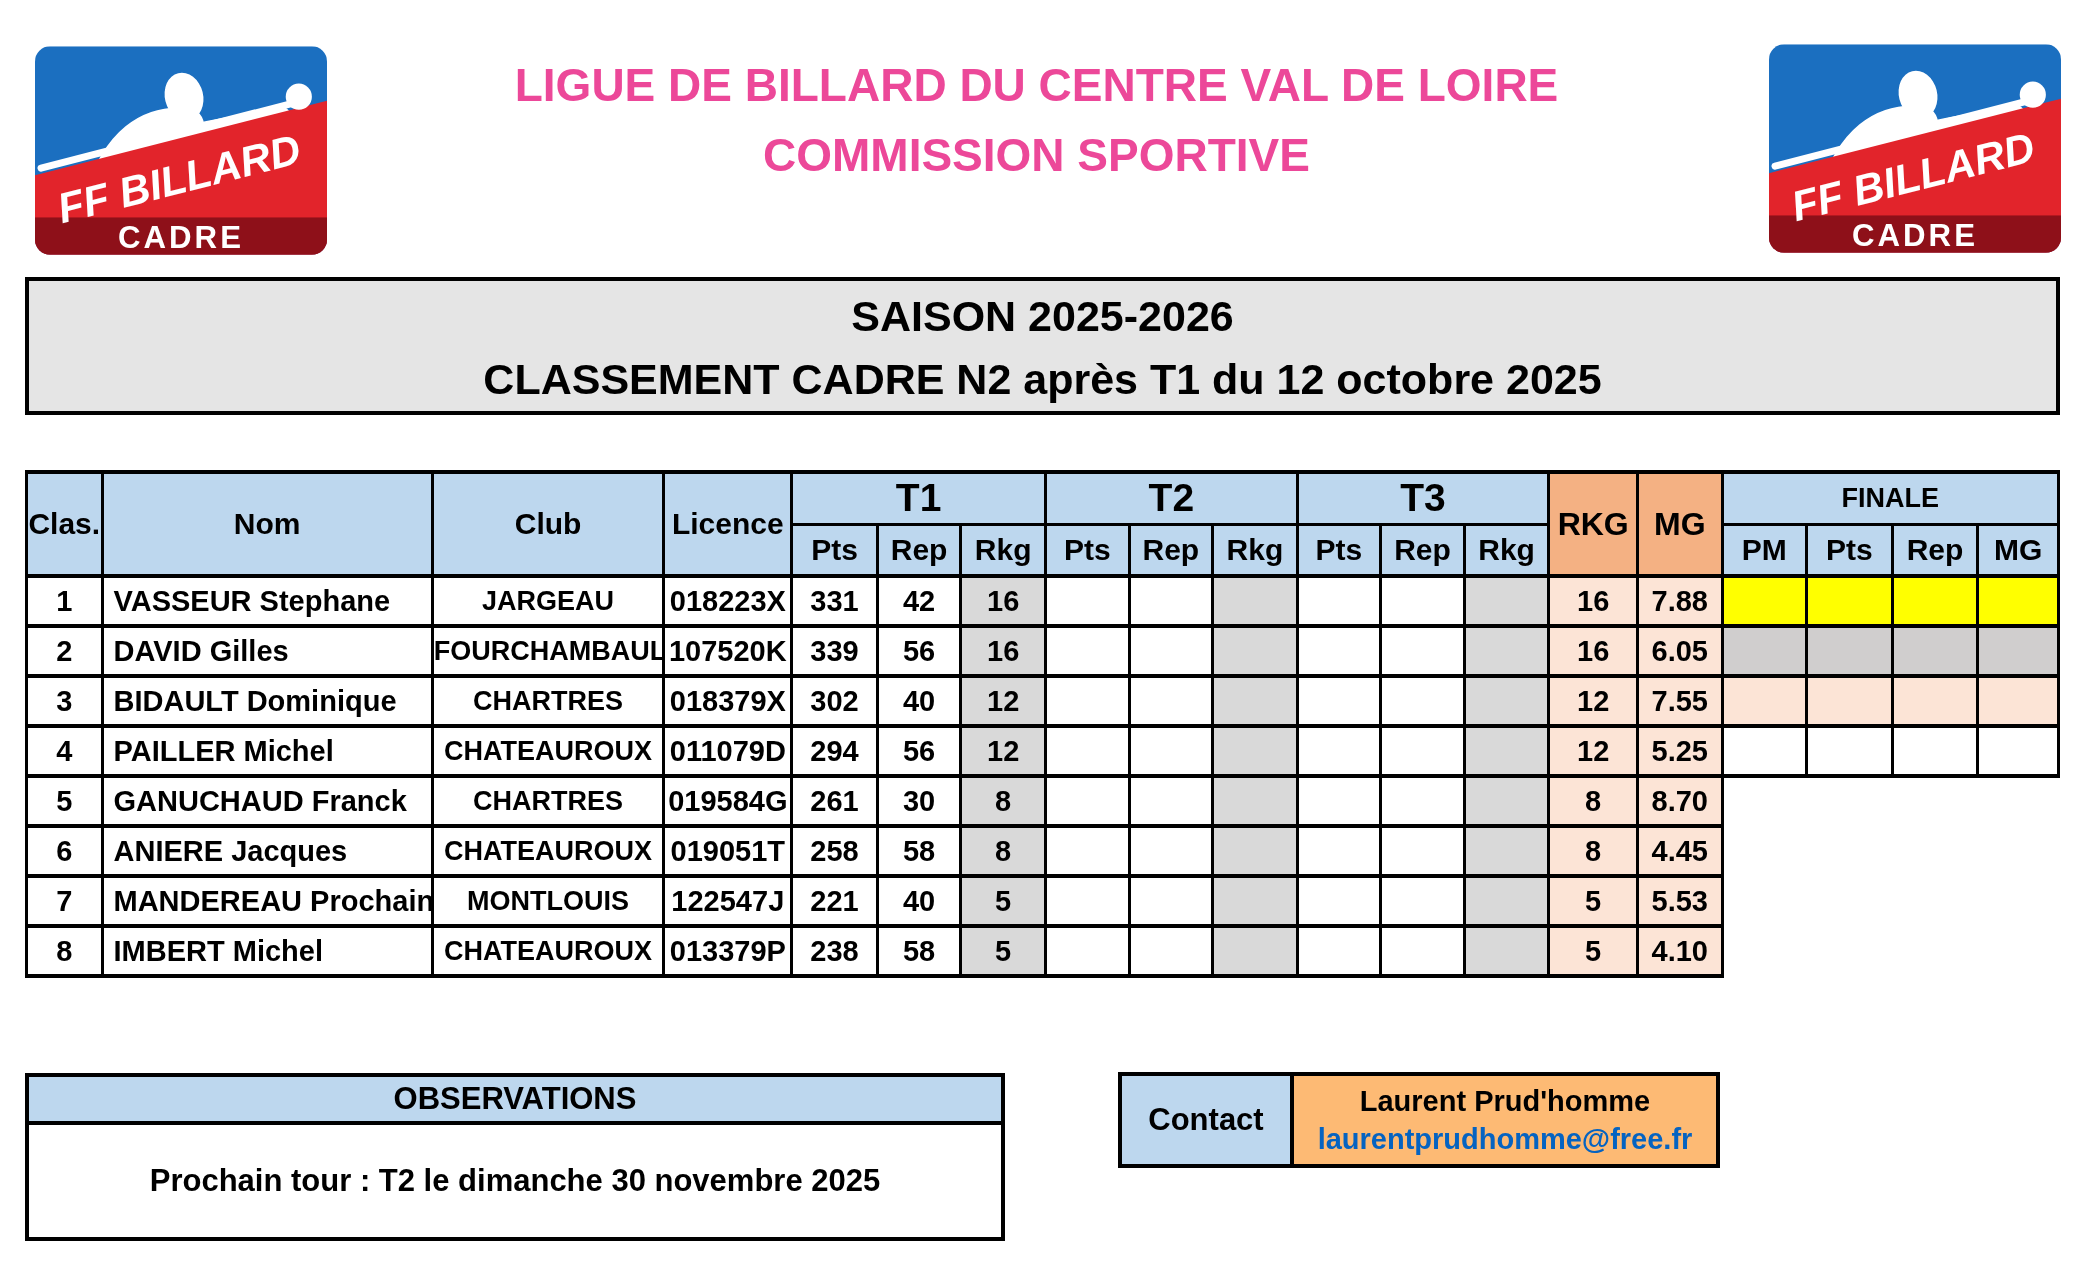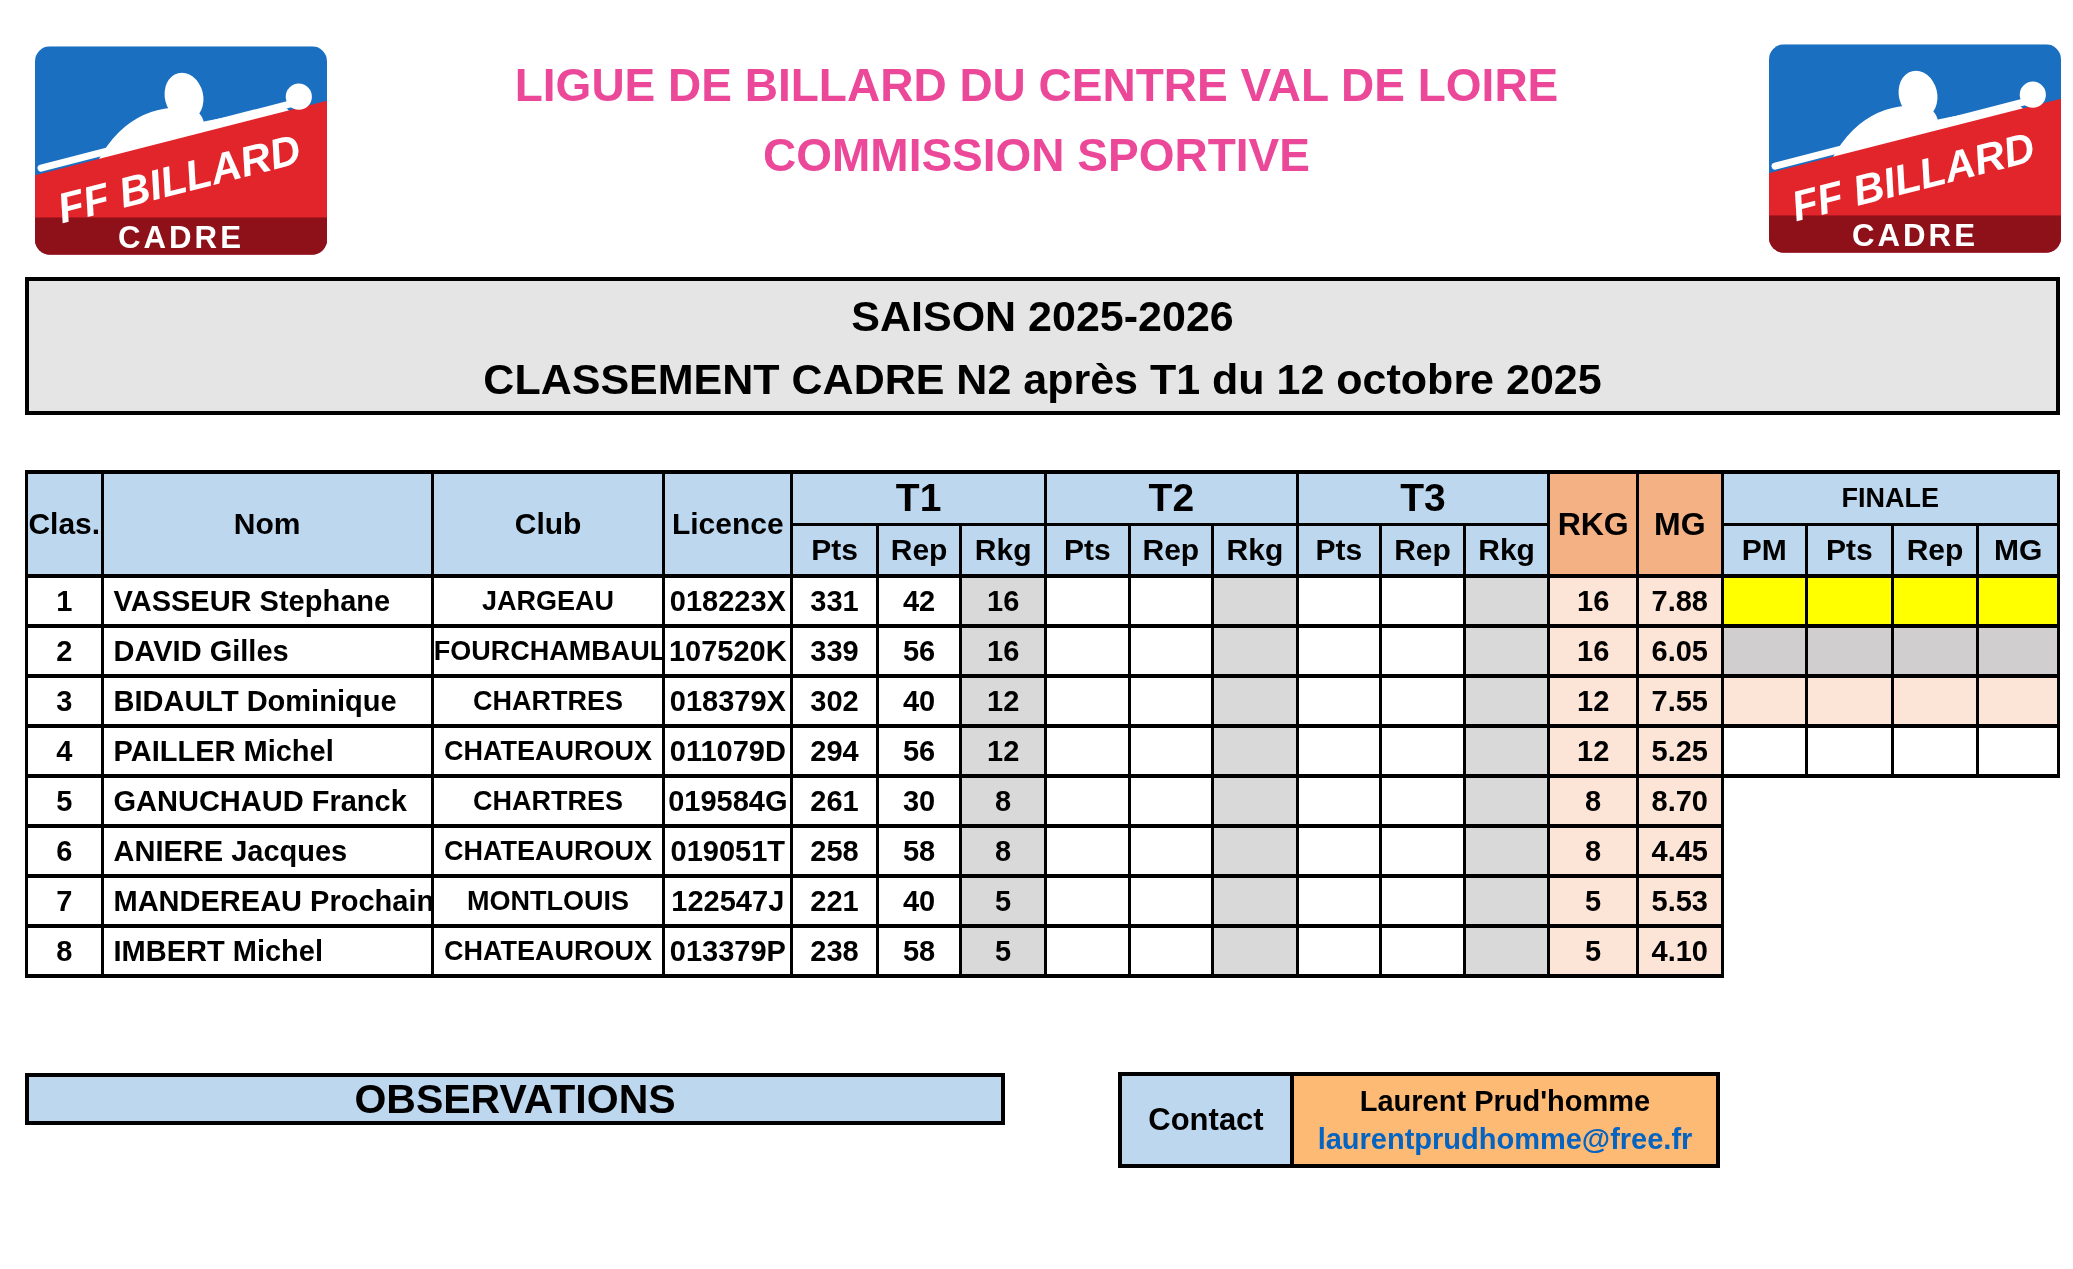--- a/index.html
+++ b/index.html
@@ -56,21 +56,21 @@
   .classement td.fin-yellow { background:#FFFF00; }
   .classement td.fin-gray   { background:#D0CECE; }
   .classement td.fin-peach  { background:#FCE4D6; }
   .classement td.fin-white  { background:#ffffff; }
   .classement td.fin-none   { border:none; background:transparent; }
 
   
   .obs { position:absolute; left:25px; top:1073px; width:980px; }
   .obs-header {
     height:44px; background:#BDD7EE; border:4px solid #000;
-    text-align:center; font-size:41px; line-height:44px;
+    text-align:center; font-size:31px; line-height:44px;
   }
   .obs-body {
     height:112px; background:#fff; border:4px solid #000; border-top:none;
     display:flex; align-items:center; justify-content:center; font-size:31px;
   }
 
   
   .contact {
     position:absolute; left:1118px; top:1072px; width:594px; height:88px;
     border:4px solid #000; display:flex; background:#fdba74;
@@ -369,20 +369,21 @@
           <td class="fin-none"></td>
           <td class="fin-none"></td>
           <td class="fin-none"></td>
           <td class="fin-none"></td>
         </tr>
       </tbody>
   </table>
 
   <div class="obs">
     <div class="obs-header">OBSERVATIONS</div>
+    <div class="obs-body">Prochain tour : T2 le dimanche 30 novembre 2025</div>
   </div>
 
   <div class="contact">
     <div class="contact-label">Contact</div>
     <div class="contact-info">
       <div class="contact-name">Laurent Prud'homme</div>
       <a class="contact-email">laurentprudhomme@free.fr</a>
     </div>
   </div>
 

